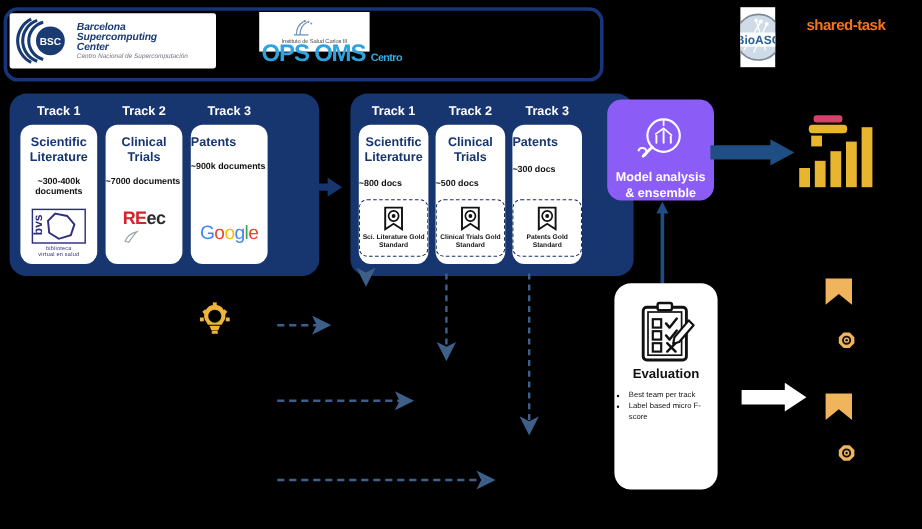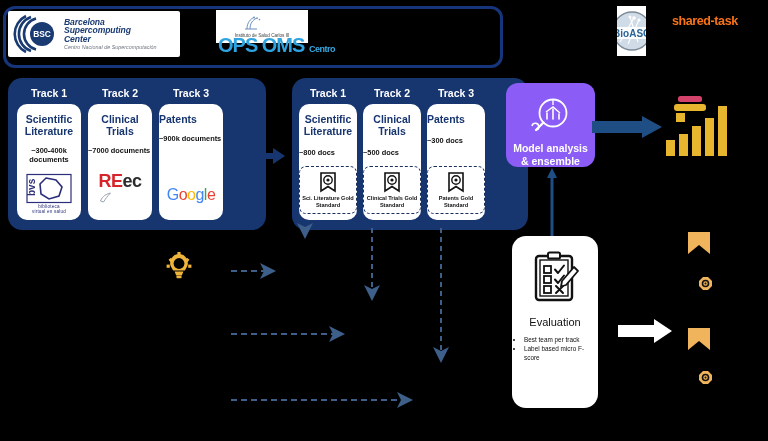--- a/index.html
+++ b/index.html
@@ -69,21 +69,21 @@
   .card-count{
     color:#111;font-weight:bold;font-size:7.4px;text-align:center;
     line-height:9px;margin-top:9px;
   }
   .card-count.single{margin-top:11px;}
 
   
   .srclogo{position:absolute;bottom:6px;left:50%;transform:translateX(-50%);}
   .bvs-box{width:52px;height:40px;}
   .bvs-line{font-size:4.6px;color:#2b2f7a;text-align:center;letter-spacing:0.2px;line-height:5.4px;}
-  .reec{font-weight:bold;font-size:18px;letter-spacing:-0.5px;}
+  .reec{font-weight:bold;font-size:15px;letter-spacing:-0.5px;}
   .reec .r{color:#d6242b;}
   .reec .ec{color:#2b2b2b;}
   .google{font-size:16px;letter-spacing:-0.5px;font-family:"Liberation Sans", sans-serif;}
   .google .b{color:#4285F4;}
   .google .r{color:#EA4335;}
   .google .y{color:#FBBC05;}
   .google .g{color:#34A853;}
 
   
   .gs{
@@ -102,21 +102,21 @@
   }
   .model-label{
     color:#fff;font-weight:bold;font-size:10.5px;text-align:center;
     line-height:12.5px;margin-top:4px;
   }
   .eval-box{
     position:absolute;left:512px;top:236px;width:86px;height:172px;
     background:#ffffff;border-radius:14px;
     display:flex;flex-direction:column;align-items:center;
   }
-  .eval-title{font-weight:normal;font-size:11px;color:#111;margin-top:10px;text-align:right;}
+  .eval-title{font-weight:bold;font-size:11px;color:#111;text-align:right;}
   .eval-list{
     font-size:6.4px;color:#111;line-height:8.4px;margin:8px 0 0 0;padding:0 6px 0 12px;
     align-self:flex-start;
   }
   .eval-list li{margin-bottom:1px;}
 
   
   .solid-arrow{position:absolute;}
   svg{display:block;overflow:visible;}
 

